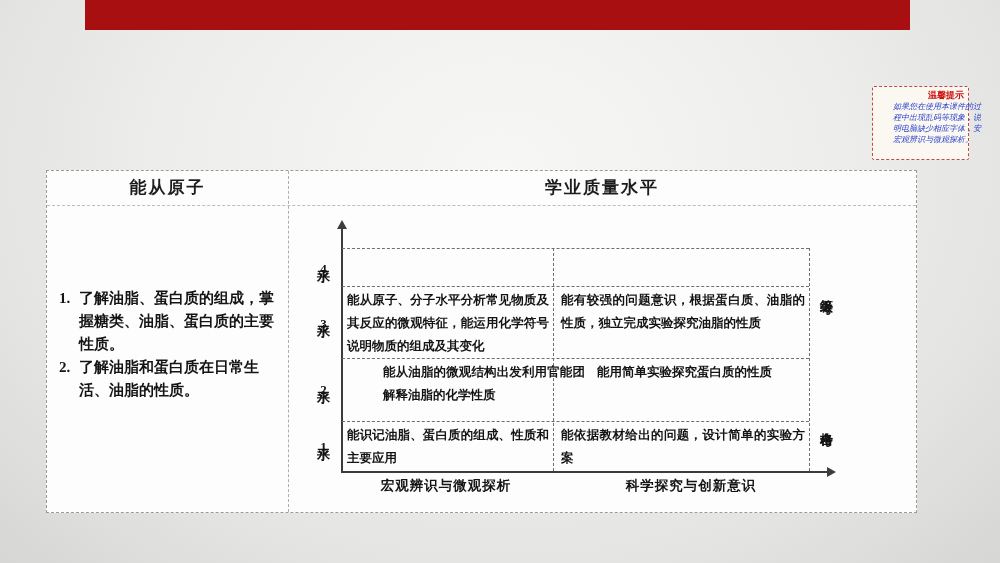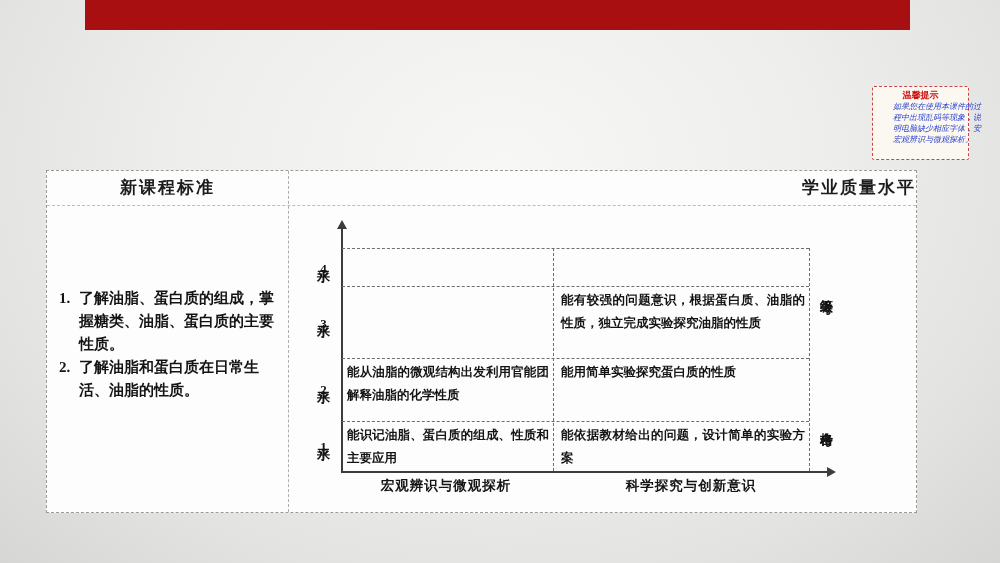--- a/index.html
+++ b/index.html
@@ -8,33 +8,33 @@
     background:
       radial-gradient(ellipse at 50% 30%, #f7f7f5 0%, #eeeeec 45%, #e3e3e1 75%, #d6d6d4 100%);
     font-family:"Liberation Serif", serif;
   }
   .topbar{position:absolute;left:85px;top:0;width:825px;height:30px;background:#a80f11;}
   
   .note{
     position:absolute;left:872px;top:86px;width:97px;height:74px;box-sizing:border-box;
     border:1px dashed #c54848;background:#faf8f0;padding:3px 4px 2px 4px;border-radius:2px;
   }
-  .note-title{color:#cc1111;font-size:9px;font-weight:bold;text-align:center;line-height:11px;}
+  .note-title{color:#cc1111;font-size:9px;font-weight:bold;text-align:right;line-height:11px;}
   .note-line{color:#2a3fd0;font-size:8px;line-height:11px;font-style:italic;white-space:nowrap;margin-left:16px;}
   
   .card{
     position:absolute;left:46px;top:170px;width:871px;height:343px;box-sizing:border-box;
     background:#fdfdfd;border:1px dashed #9a9a9a;
   }
   .card-vdivider{position:absolute;left:241px;top:0;bottom:0;width:0;border-left:1px dashed #adadad;}
   .card-hdivider{position:absolute;left:0;right:0;top:34px;height:0;border-top:1px dashed #bdbdbd;}
   .hdr{position:absolute;top:0;height:34px;line-height:34px;text-align:center;
        font-size:17px;font-weight:bold;color:#1c1c1c;letter-spacing:2px;}
   .hdr-left{left:0;width:241px;}
-  .hdr-right{left:241px;right:0;text-align:right;}
+  .hdr-right{left:241px;right:0;}
   
   .standards{position:absolute;left:12px;top:116px;width:222px;color:#141414;}
   .std-item{display:flex;font-size:15px;font-weight:bold;line-height:23px;}
   .std-num{flex:0 0 20px;}
   .std-text{flex:1;}
   
   .chart{position:absolute;left:254px;top:45px;width:560px;height:295px;color:#141414;}
   .yaxis{position:absolute;left:40px;top:13px;height:243px;width:0;border-left:2px solid #3c3c3c;}
   .yarrow{position:absolute;left:36px;top:4px;width:0;height:0;
           border-left:5px solid transparent;border-right:5px solid transparent;border-bottom:9px solid #3c3c3c;}
@@ -44,21 +44,21 @@
   .hline{position:absolute;left:41px;width:467px;height:0;border-top:1px dashed #6e6e6e;}
   .hl-0{top:32px;} .hl-1{top:70px;} .hl-2{top:142px;} .hl-3{top:205px;}
   .vline{position:absolute;top:32px;height:223px;width:0;border-left:1px dashed #6e6e6e;}
   .vl-mid{left:252px;} .vl-right{left:508px;}
   .vtext{writing-mode:vertical-rl;text-orientation:upright;font-weight:bold;font-size:13px;
          letter-spacing:1px;display:flex;align-items:center;justify-content:center;}
   .ylab{position:absolute;left:12px;width:20px;}
   .yl-0{top:26px;height:52px;} .yl-1{top:80px;height:54px;} .yl-2{top:147px;height:52px;} .yl-3{top:204px;height:52px;}
   .cell{position:absolute;font-size:12.5px;font-weight:bold;line-height:23px;text-align:justify;}
   .c-l{left:46px;width:202px;} .c-r{left:260px;width:244px;}
-  .r3{top:73px;} .r2{top:145px;} .r1{top:208px;}
+  .r3{top:73px;} .r2{top:145px;margin-left:36px;} .r1{top:208px;}
   .examlab{position:absolute;left:515px;width:20px;font-size:13px;}
   .ex-0{top:38px;height:72px;} .ex-1{top:170px;height:72px;}
   .xcat{position:absolute;top:261px;width:200px;text-align:center;font-size:13.5px;font-weight:bold;letter-spacing:1px;}
   .xc-0{left:45px;} .xc-1{left:290px;}
 </style>
 </head>
 <body>
 
 <div class="slide">
 
@@ -69,21 +69,21 @@
     <div class="note-line">如果您在使用本课件的过</div>
     <div class="note-line">程中出现乱码等现象，说</div>
     <div class="note-line">明电脑缺少相应字体，安</div>
     <div class="note-line">宏观辨识与微观探析。</div>
   </div>
 
   <div class="card">
     <div class="card-vdivider"></div>
     <div class="card-hdivider"></div>
 
-    <div class="hdr hdr-left">新课程标准</div>
+    <div class="hdr hdr-left">能从原子</div>
     <div class="hdr hdr-right">学业质量水平</div>
 
     <div class="standards">
       <div class="std-item">
         <span class="std-num">1.</span>
         <span class="std-text">了解油脂、蛋白质的组成，掌握糖类、油脂、蛋白质的主要性质。</span>
       </div>
       <div class="std-item">
         <span class="std-num">2.</span>
         <span class="std-text">了解油脂和蛋白质在日常生活、油脂的性质。</span>
@@ -101,20 +101,21 @@
       <div class="hline hl-2"></div>
       <div class="hline hl-3"></div>
       <div class="vline vl-mid"></div>
       <div class="vline vl-right"></div>
 
       <div class="vtext ylab yl-0">水平4</div>
       <div class="vtext ylab yl-1">水平3</div>
       <div class="vtext ylab yl-2">水平2</div>
       <div class="vtext ylab yl-3">水平1</div>
 
+      <div class="cell c-l r3">能从原子、分子水平分析常见物质及其反应的微观特征，能运用化学符号说明物质的组成及其变化</div>
       <div class="cell c-r r3">能有较强的问题意识，根据蛋白质、油脂的性质，独立完成实验探究油脂的性质</div>
       <div class="cell c-l r2">能从油脂的微观结构出发利用官能团解释油脂的化学性质</div>
       <div class="cell c-r r2">能用简单实验探究蛋白质的性质</div>
       <div class="cell c-l r1">能识记油脂、蛋白质的组成、性质和主要应用</div>
       <div class="cell c-r r1">能依据教材给出的问题，设计简单的实验方案</div>
 
       <div class="vtext examlab ex-0">等级考</div>
       <div class="vtext examlab ex-1">合格考</div>
 
       <div class="xcat xc-0">宏观辨识与微观探析</div>

